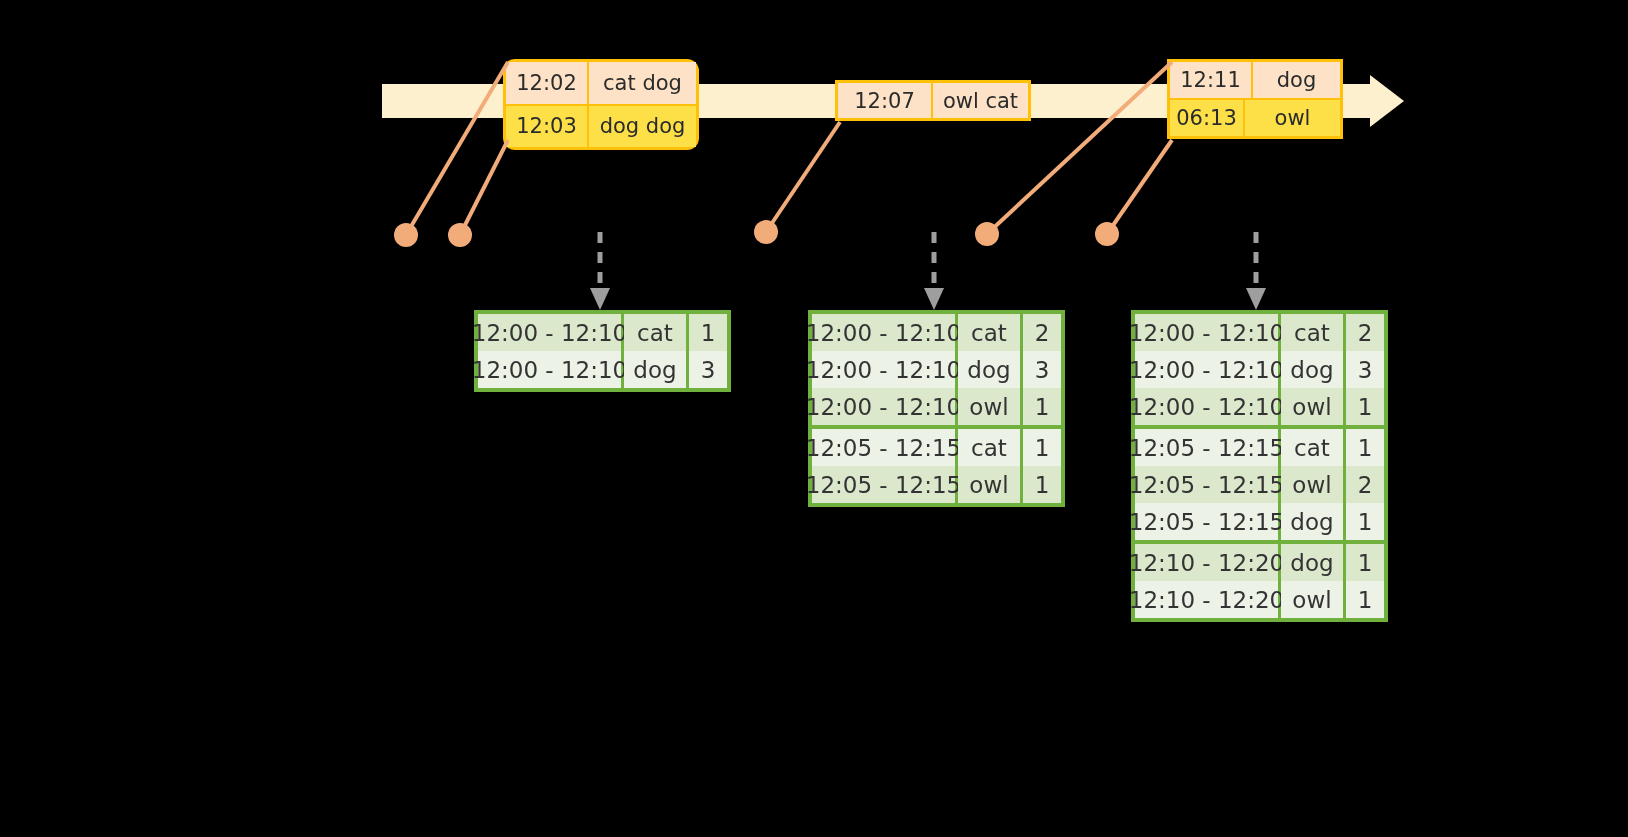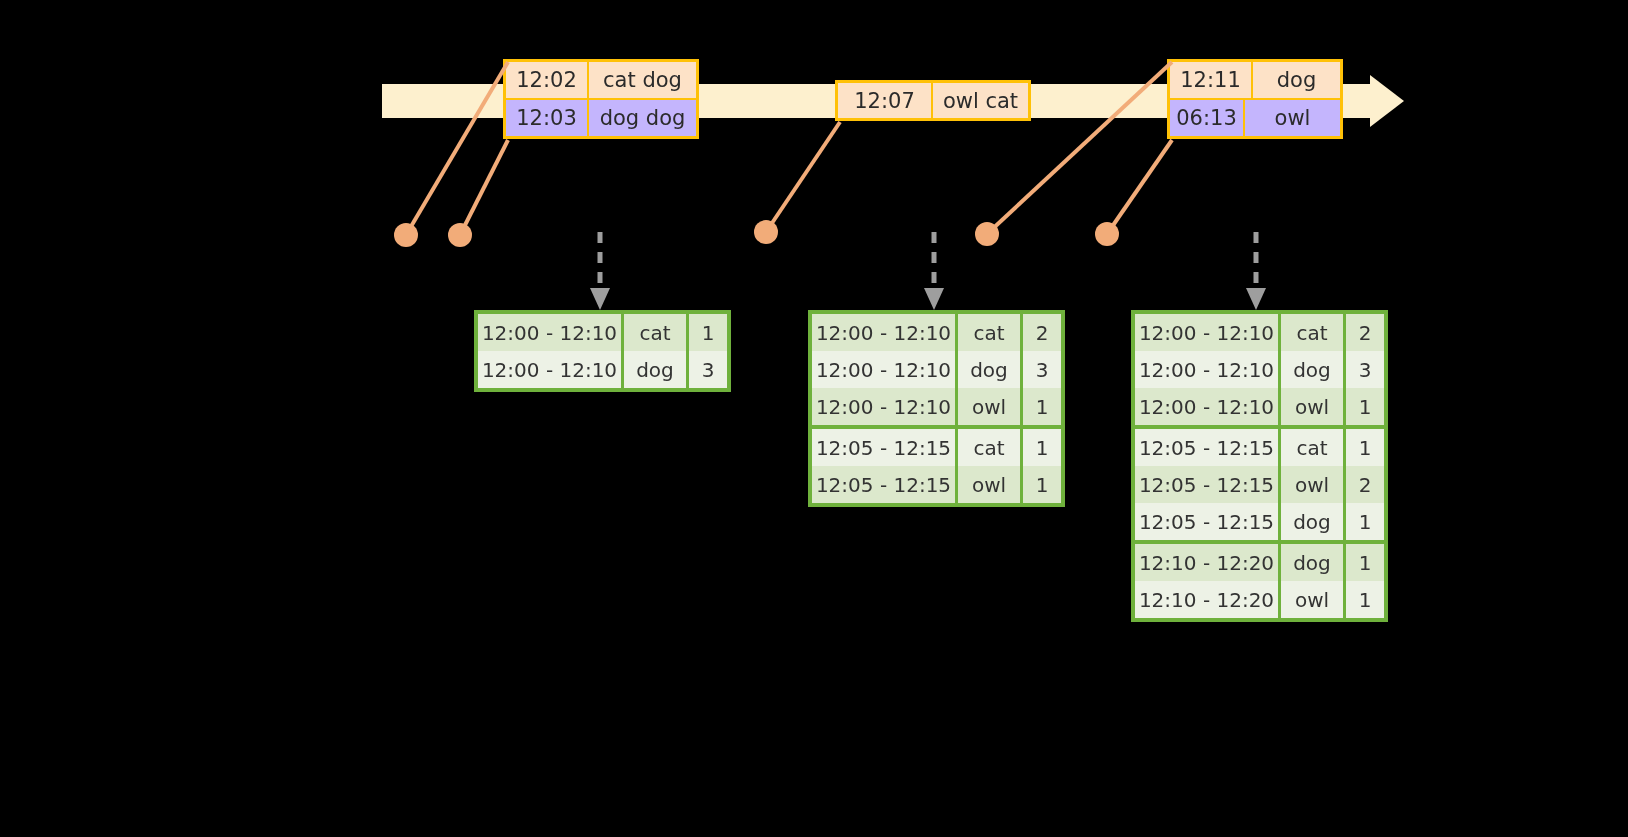--- a/index.html
+++ b/index.html
@@ -72,21 +72,21 @@
     box-sizing: border-box;
     flex: 1 1 auto;
     display: flex;
     align-items: center;
     justify-content: center;
     font-size: 21px;
     color: #2b2b2b;
     white-space: nowrap;
   }
   .tint-a .event-time, .tint-a .event-words { background: #FDE2C7; }
-  .tint-b .event-time, .tint-b .event-words { background: #c4b5fd; text-align: right; }
+  .tint-b .event-time, .tint-b .event-words { background: #fde047; text-align: right; }
 
   
   .dot {
     position: absolute;
     width: 24px;
     height: 24px;
     border-radius: 50%;
     background: #F2AC79;
   }
 
@@ -102,21 +102,21 @@
   .res-row {
     display: flex;
     height: 37px;
   }
   .res-row.grp-end { margin-bottom: 4px; }
   .res-cell {
     box-sizing: border-box;
     display: flex;
     align-items: center;
     justify-content: center;
-    font-size: 20px;
+    font-size: 23px;
     color: #333333;
     white-space: nowrap;
     margin-right: 3px;
   }
   .res-cell:last-child { margin-right: 0; }
   .res-win { }
   .res-key { }
   .res-cnt { }
   .shade-a .res-cell { background: #DCE8CC; }
   .shade-b .res-cell { background: #EDF2E6; }
@@ -127,21 +127,21 @@
   }
 </style>
 </head>
 <body>
 
 <div id="stage">
 
   <div class="timeline-bar" style="left:382px; top:84px; width:990px; height:34px;"></div>
   <div class="timeline-head" style="left:1370px; top:75px;"></div>
 
-  <div class="event-box" style="left:503px; top:59px; width:196px; height:80px;">
+  <div class="event-box" style="left:503px; top:59px; width:196px; height:91px;border-radius:12px;">
     <div class="event-row tint-a">
       <div class="event-time" style="width:83px;">12:02</div>
       <div class="event-words">cat dog</div>
     </div>
     <div class="event-row tint-b">
       <div class="event-time" style="width:83px;">12:03</div>
       <div class="event-words">dog dog</div>
     </div>
   </div>
 

